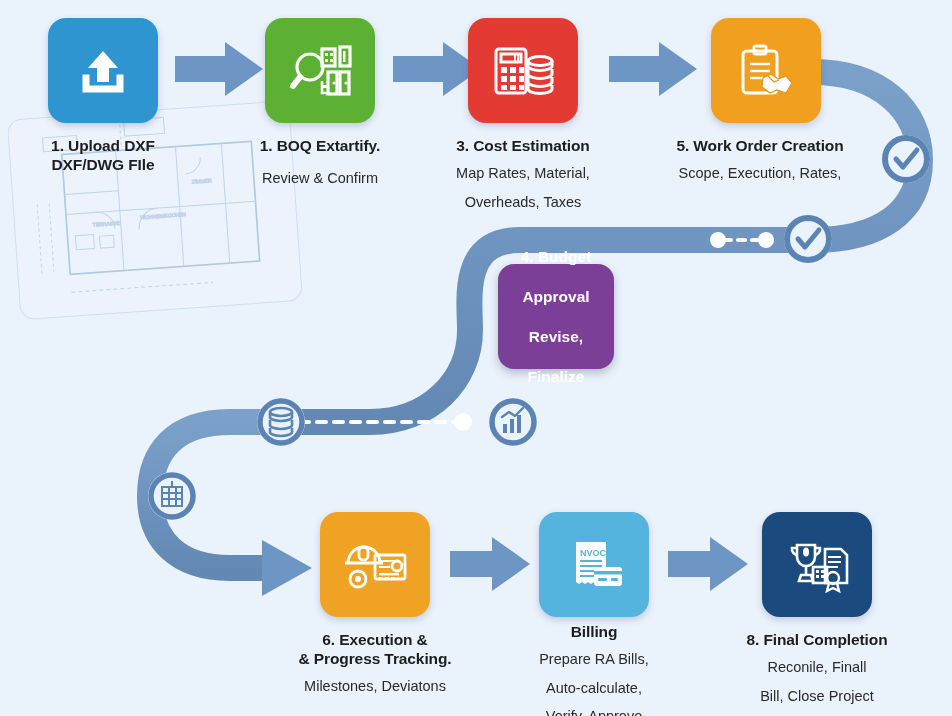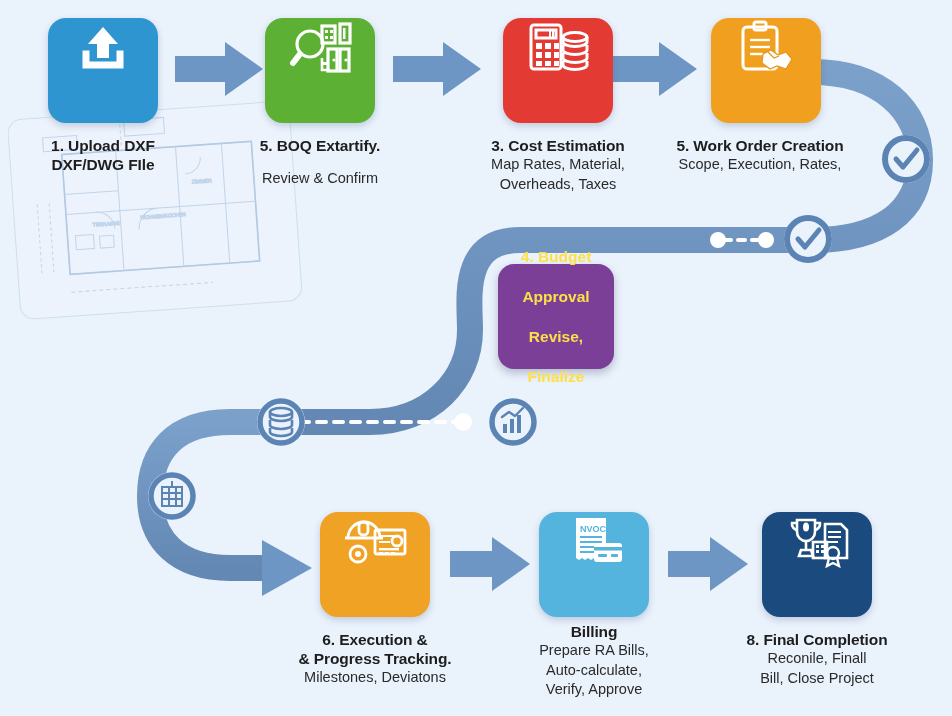--- a/index.html
+++ b/index.html
@@ -7,37 +7,37 @@
     width:952px;height:716px;
     background:#eaf1fb;
     font-family:"Liberation Sans", sans-serif;
     overflow:hidden;
   }
   #stage{position:relative;width:952px;height:716px;overflow:hidden;background:#eaf2fc;}
   #flowsvg{position:absolute;left:0;top:0;width:952px;height:716px;}
   .node{position:absolute;}
   .tile{
     width:110px;height:105px;border-radius:18px;
-    display:flex;align-items:flex-start;justify-content:center;
+    display:flex;align-items:center;justify-content:center;
     box-shadow:0 3px 7px rgba(40,70,110,.22);
   }
   .tile svg{display:block;}
   .cap{
     position:absolute;left:50%;transform:translateX(-50%);
     text-align:center;white-space:nowrap;color:#1d1d1d;
   }
   .cap .t{font-size:15.5px;font-weight:bold;line-height:19px;letter-spacing:-.1px;}
-  .cap .s{font-size:14.5px;font-weight:normal;line-height:19.5px;color:#2a2a2a;}
+  .cap .s{font-size:14.5px;font-weight:normal;line-height:19.5px;color:#2a2a2a;margin-top:9px;}
   .purplebox{
     position:absolute;width:116px;height:105px;border-radius:16px;
     background:#7b3f98;box-shadow:0 4px 9px rgba(40,40,80,.28);
     display:flex;align-items:center;justify-content:center;
   }
   .purplebox span{
-    color:#fde047;font-weight:bold;font-size:15.5px;line-height:20px;
+    color:#ffffff;font-weight:bold;font-size:15.5px;line-height:20px;
     text-align:center;display:block;
   }
   .bp{position:absolute;opacity:.55;}
 </style>
 </head>
 <body>
 
 <div id="stage">
 
   <svg class="bp" style="left:8px;top:100px;" width="300" height="225" viewBox="0 0 300 225">
@@ -192,26 +192,26 @@
           <rect x="37" y="18" width="3" height="3"></rect>
             <rect x="42" y="18" width="3" height="3"></rect>
           <rect x="55" y="10" width="2.5" height="11"></rect>
           <circle cx="46" cy="42" r="1.6"></circle>
             <circle cx="58" cy="42" r="1.6"></circle>
           <rect x="35" y="44" width="4" height="3"></rect>
         </g>
       </svg>
     </div>
     <div class="cap" style="top:118px;">
-      <div class="t">5. BOQ Extartify.</div>
+      <div class="t">1. BOQ Extartify.</div>
       <div class="s" style="margin-top:14px;">Review &amp; Confirm</div>
     </div>
   </div>
 
-  <div class="node" style="left:503px;top:18px;width:110px;">
+  <div class="node" style="left:468px;top:18px;width:110px;">
     <div class="tile" style="background:#e33b33;">
       <svg width="64" height="58" viewBox="0 0 64 58">
         <g stroke="#fff" stroke-width="3" fill="none">
           <rect x="5" y="7" width="30" height="44" rx="3"></rect>
           <rect x="10" y="12" width="20" height="8"></rect>
         </g>
         <g fill="#fff">
           <rect x="23" y="13" width="2" height="6"></rect>
             <rect x="26" y="13" width="2" height="6"></rect>
           <rect x="10" y="25" width="6" height="6"></rect>

